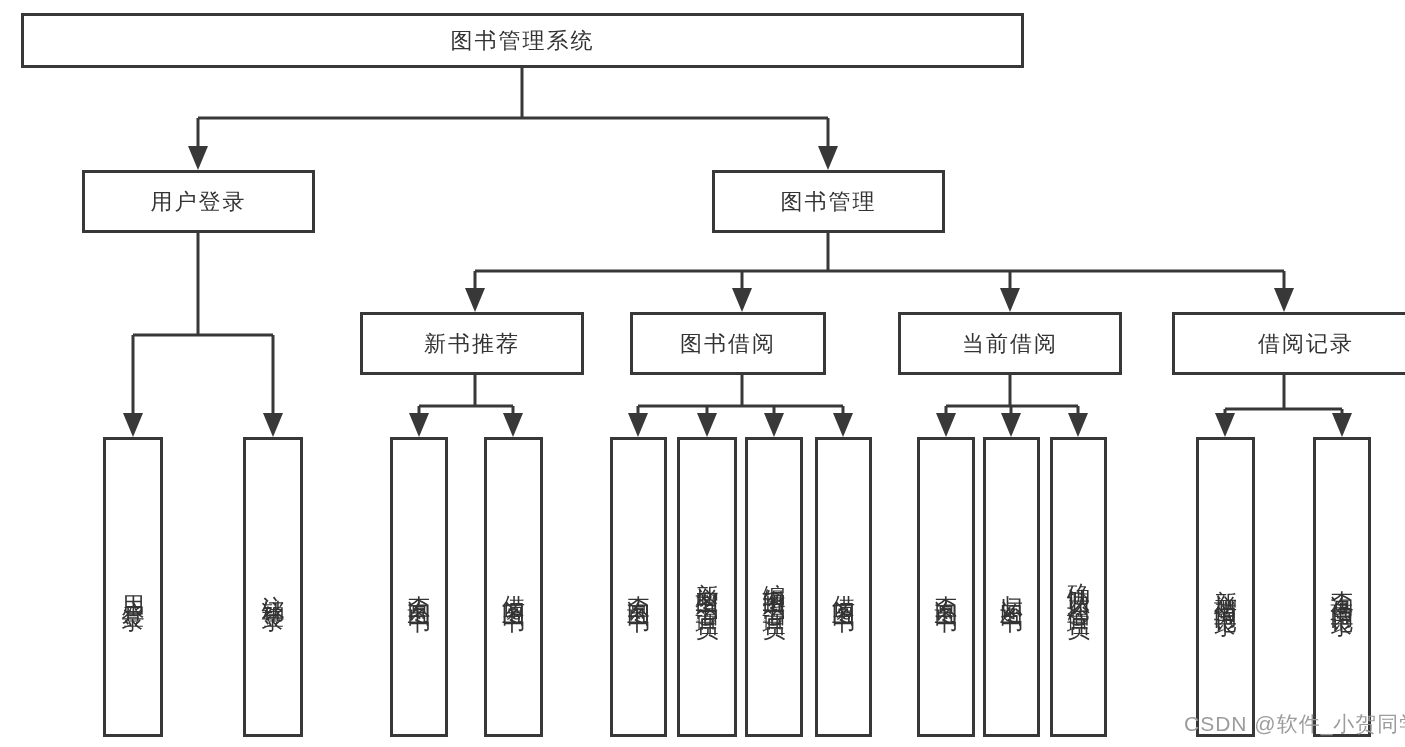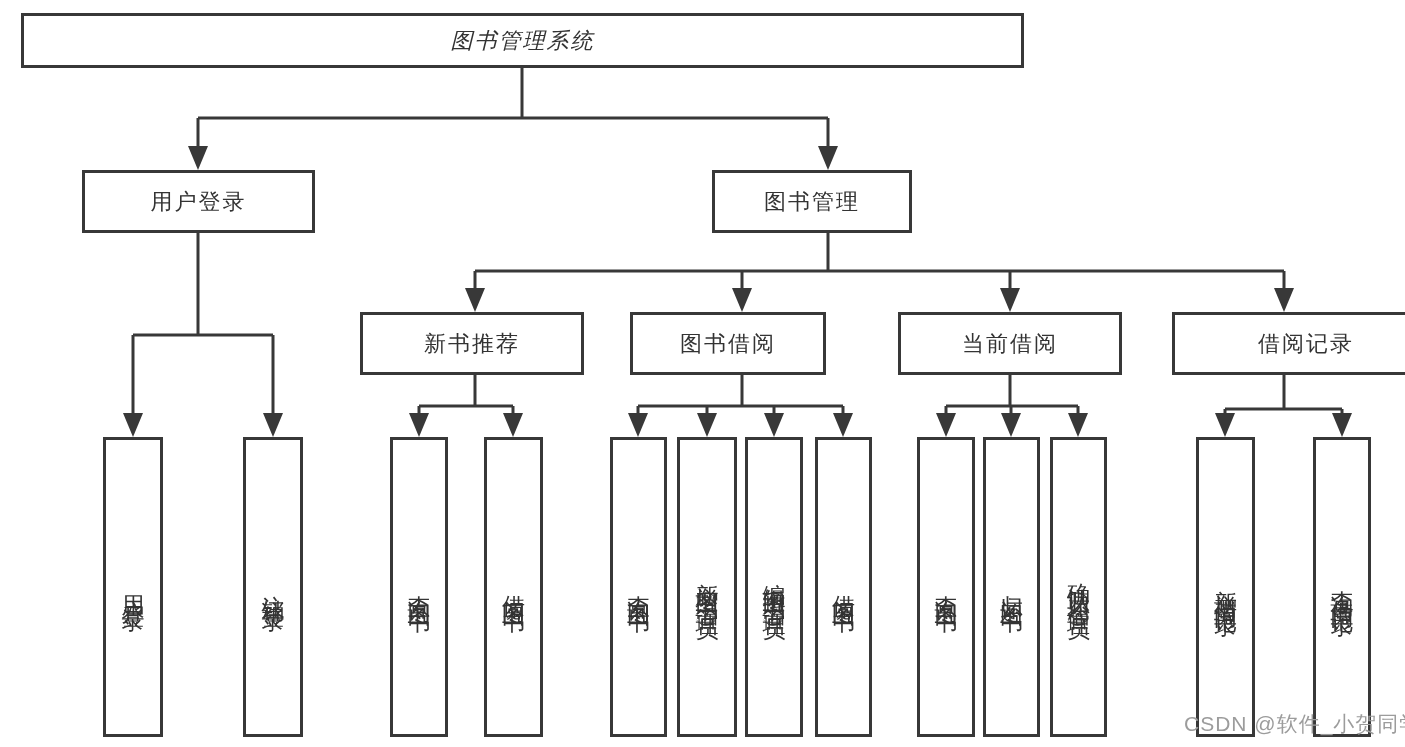--- a/index.html
+++ b/index.html
@@ -112,24 +112,24 @@
 
     <g stroke="#383838" stroke-width="3" fill="none">
       <path d="M1284 375 V409 M1225 409 H1342 M1225 409 V414 M1342 409 V414"></path>
     </g>
     <g fill="#383838" stroke="none">
       <polygon points="1215,413 1235,413 1225,437"></polygon>
       <polygon points="1332,413 1352,413 1342,437"></polygon>
     </g>
   </svg>
 
-  <div class="node hnode" style="left:21px; top:13px; width:1003px; height:55px;font-style:italic;">图书管理系统</div>
+  <div class="node hnode" style="left:21px; top:13px; width:1003px; height:55px;">图书管理系统</div>
 
   <div class="node hnode" style="left:82px; top:170px; width:233px; height:63px;">用户登录</div>
-  <div class="node hnode" style="left:712px; top:170px; width:200px; height:63px;">图书管理</div>
+  <div class="node hnode" style="left:712px; top:170px; width:233px; height:63px;">图书管理</div>
 
   <div class="node hnode" style="left:360px; top:312px; width:224px; height:63px;">新书推荐</div>
   <div class="node hnode" style="left:630px; top:312px; width:196px; height:63px;">图书借阅</div>
   <div class="node hnode" style="left:898px; top:312px; width:224px; height:63px;">当前借阅</div>
   <div class="node hnode" style="left:1172px; top:312px; width:268px; height:63px;">借阅记录</div>
 
   <div class="node vnode" style="left:103px; top:437px; width:60px; height:300px;">
     <span>用户登录</span>
   </div>
   <div class="node vnode" style="left:243px; top:437px; width:60px; height:300px;">

